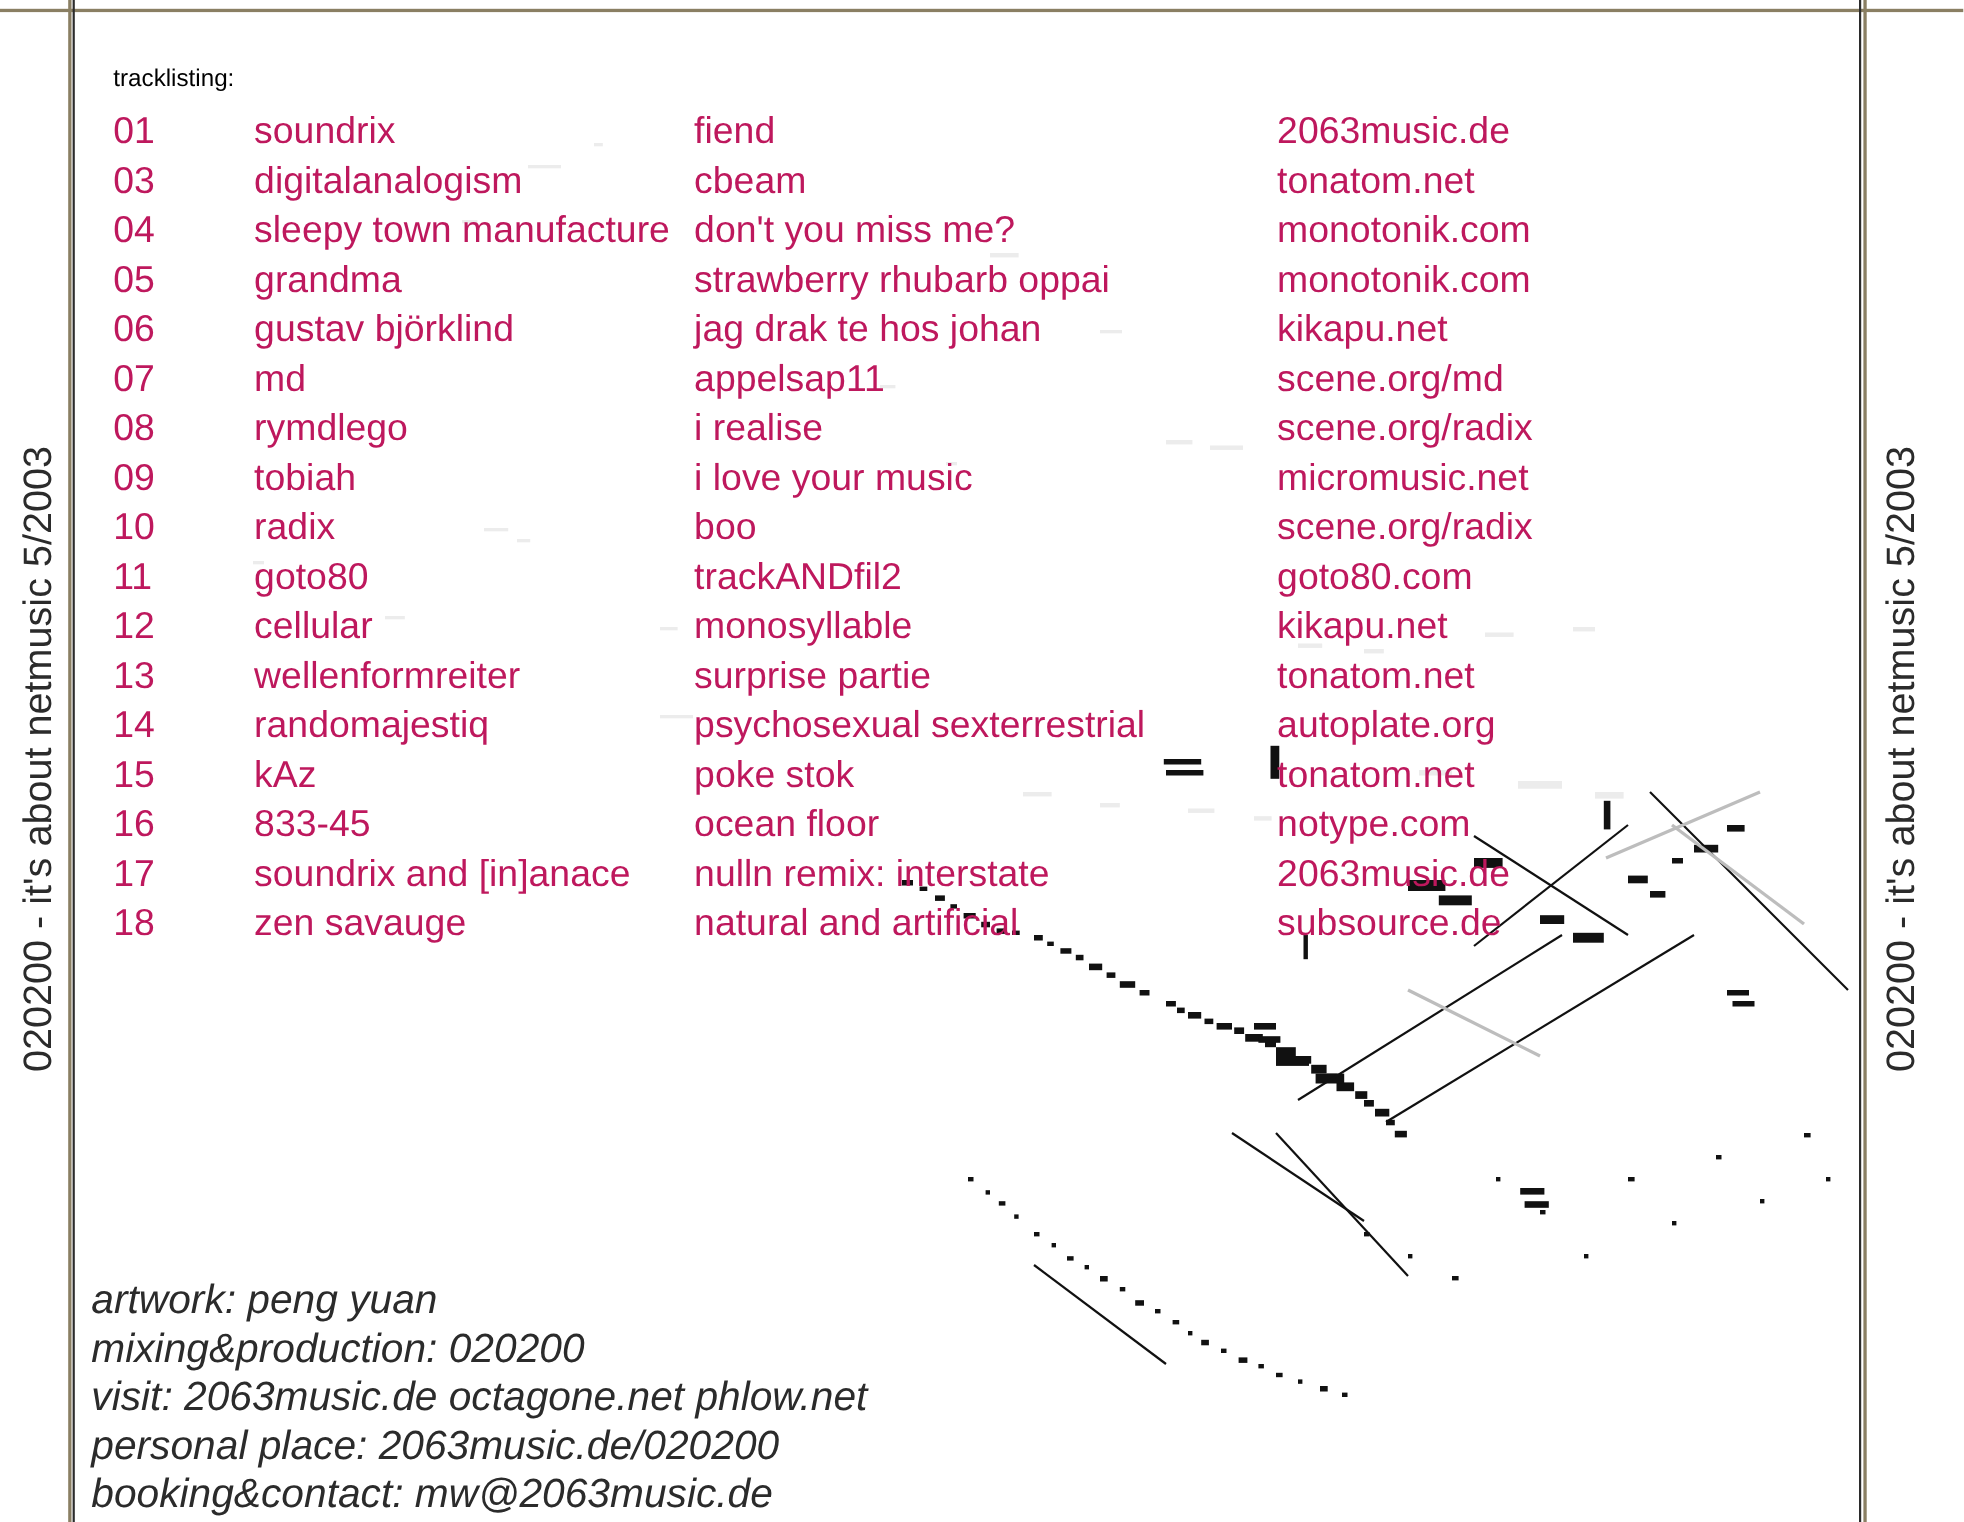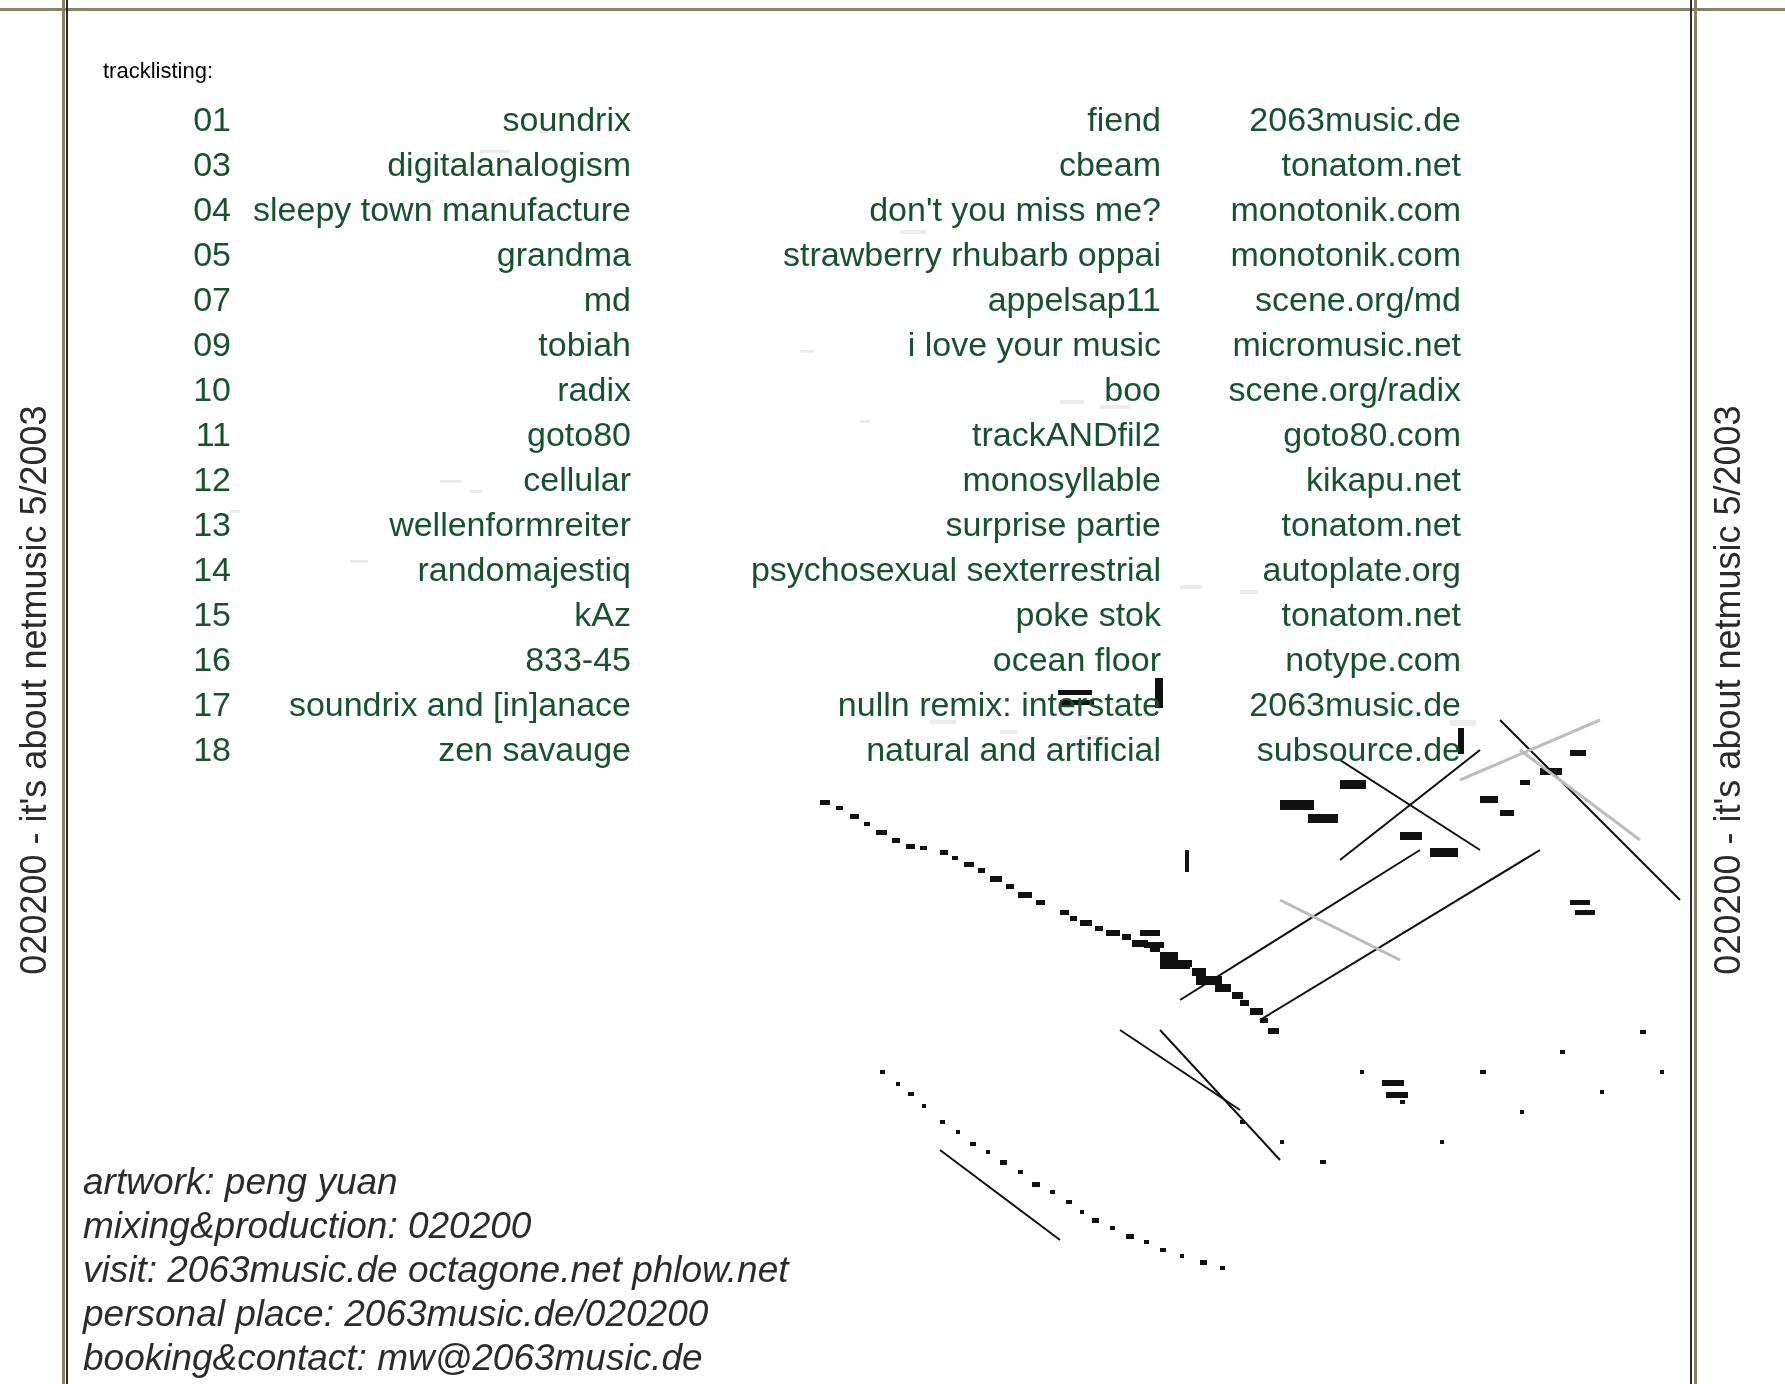--- a/index.html
+++ b/index.html
@@ -78,23 +78,22 @@
     top: 58px;
     font-size: 22px;
     color: #000000;
   }
 
   table.tracks {
     position: absolute;
     left: 25px;
     top: 98px;
     border-collapse: collapse;
-    color: #14532d;
+    color: #be185d;
     font-size: 34px;
-    text-align: right;
   }
   table.tracks td {
     padding: 0 0 3px 0;
     line-height: 42px;
     vertical-align: top;
     white-space: nowrap;
   }
   td.num { width: 128px; }
   td.artist { width: 400px; }
   td.title { width: 530px; }
@@ -310,24 +309,36 @@
           <td class="title">don't you miss me?</td>
           <td class="site">monotonik.com</td>
         </tr>
         <tr>
           <td class="num">05</td>
           <td class="artist">grandma</td>
           <td class="title">strawberry rhubarb oppai</td>
           <td class="site">monotonik.com</td>
         </tr>
         <tr>
+          <td class="num">06</td>
+          <td class="artist">gustav björklind</td>
+          <td class="title">jag drak te hos johan</td>
+          <td class="site">kikapu.net</td>
+        </tr>
+        <tr>
           <td class="num">07</td>
           <td class="artist">md</td>
           <td class="title">appelsap11</td>
           <td class="site">scene.org/md</td>
+        </tr>
+        <tr>
+          <td class="num">08</td>
+          <td class="artist">rymdlego</td>
+          <td class="title">i realise</td>
+          <td class="site">scene.org/radix</td>
         </tr>
         <tr>
           <td class="num">09</td>
           <td class="artist">tobiah</td>
           <td class="title">i love your music</td>
           <td class="site">micromusic.net</td>
         </tr>
         <tr>
           <td class="num">10</td>
           <td class="artist">radix</td>

